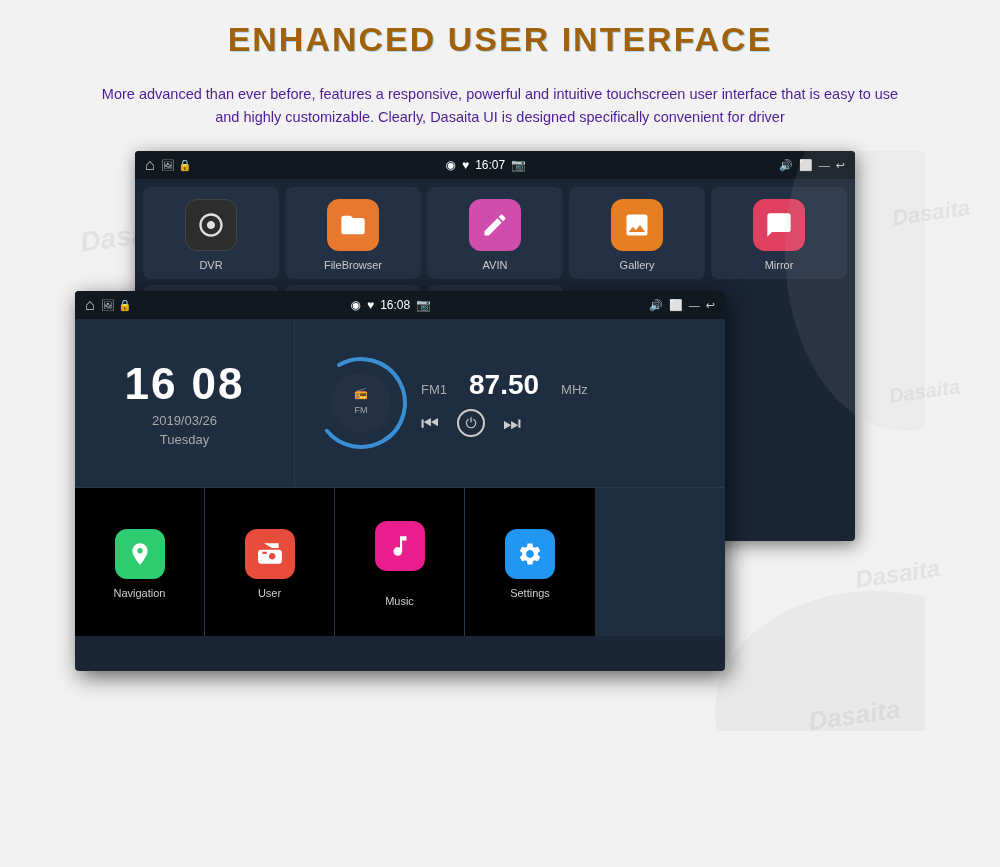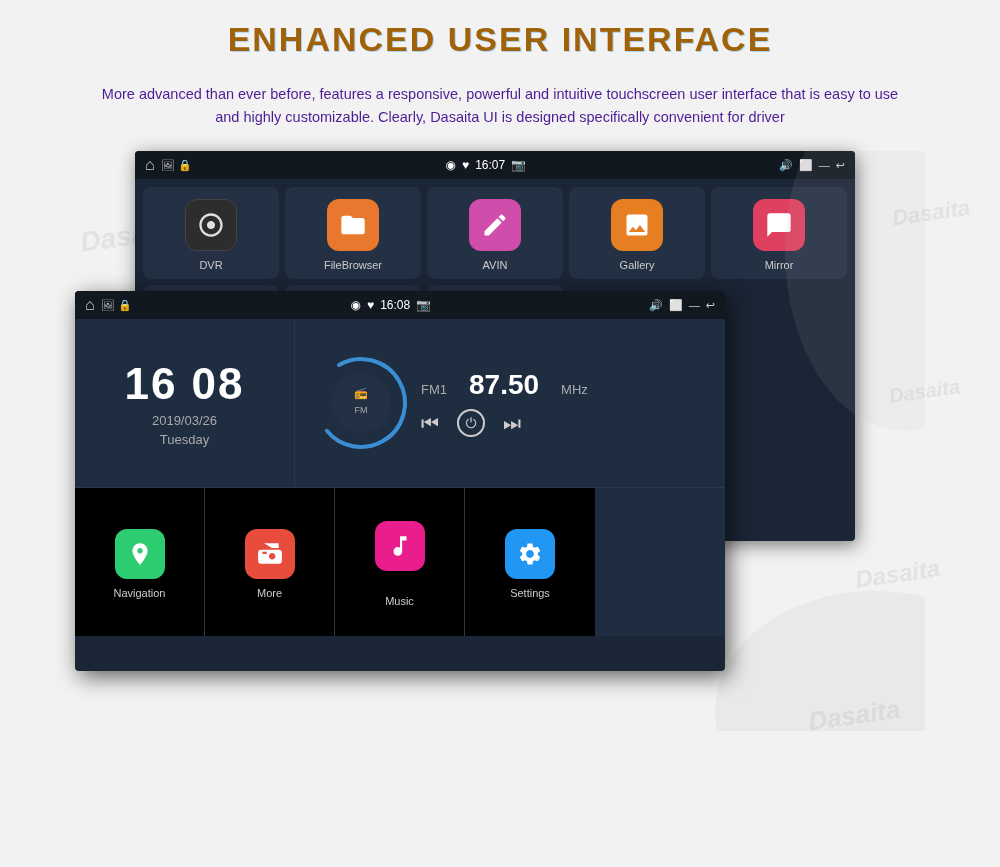--- a/index.html
+++ b/index.html
@@ -438,21 +438,21 @@
           </div>
           <span class="bottom-app-label">Navigation</span>
         </div>
 
         <div class="bottom-app" style="border-right:1px solid #2a3a4d;">
           <div class="bottom-app-icon icon-radio">
             <svg width="26" height="26" viewBox="0 0 24 24" fill="white">
               <path d="M20 6.54V2H6.5l7.4 4.54H20zM3.5 8C2.12 8 1 9.12 1 10.5v8C1 19.88 2.12 21 3.5 21h17c1.38 0 2.5-1.12 2.5-2.5v-8C23 9.12 21.88 8 20.5 8h-17zm10.5 9c-1.66 0-3-1.34-3-3s1.34-3 3-3 3 1.34 3 3-1.34 3-3 3zm-9-7h4v2H5v-2z"></path>
             </svg>
           </div>
-          <span class="bottom-app-label">More</span>
+          <span class="bottom-app-label">User</span>
         </div>
 
         <div class="bottom-app" style="border-right:1px solid #2a3a4d;gap:24px;">
           <div class="bottom-app-icon icon-music">
             <svg width="26" height="26" viewBox="0 0 24 24" fill="white">
               <path d="M12 3v10.55c-.59-.34-1.27-.55-2-.55-2.21 0-4 1.79-4 4s1.79 4 4 4 4-1.79 4-4V7h4V3h-6z"></path>
             </svg>
           </div>
           <span class="bottom-app-label">Music</span>
         </div>

